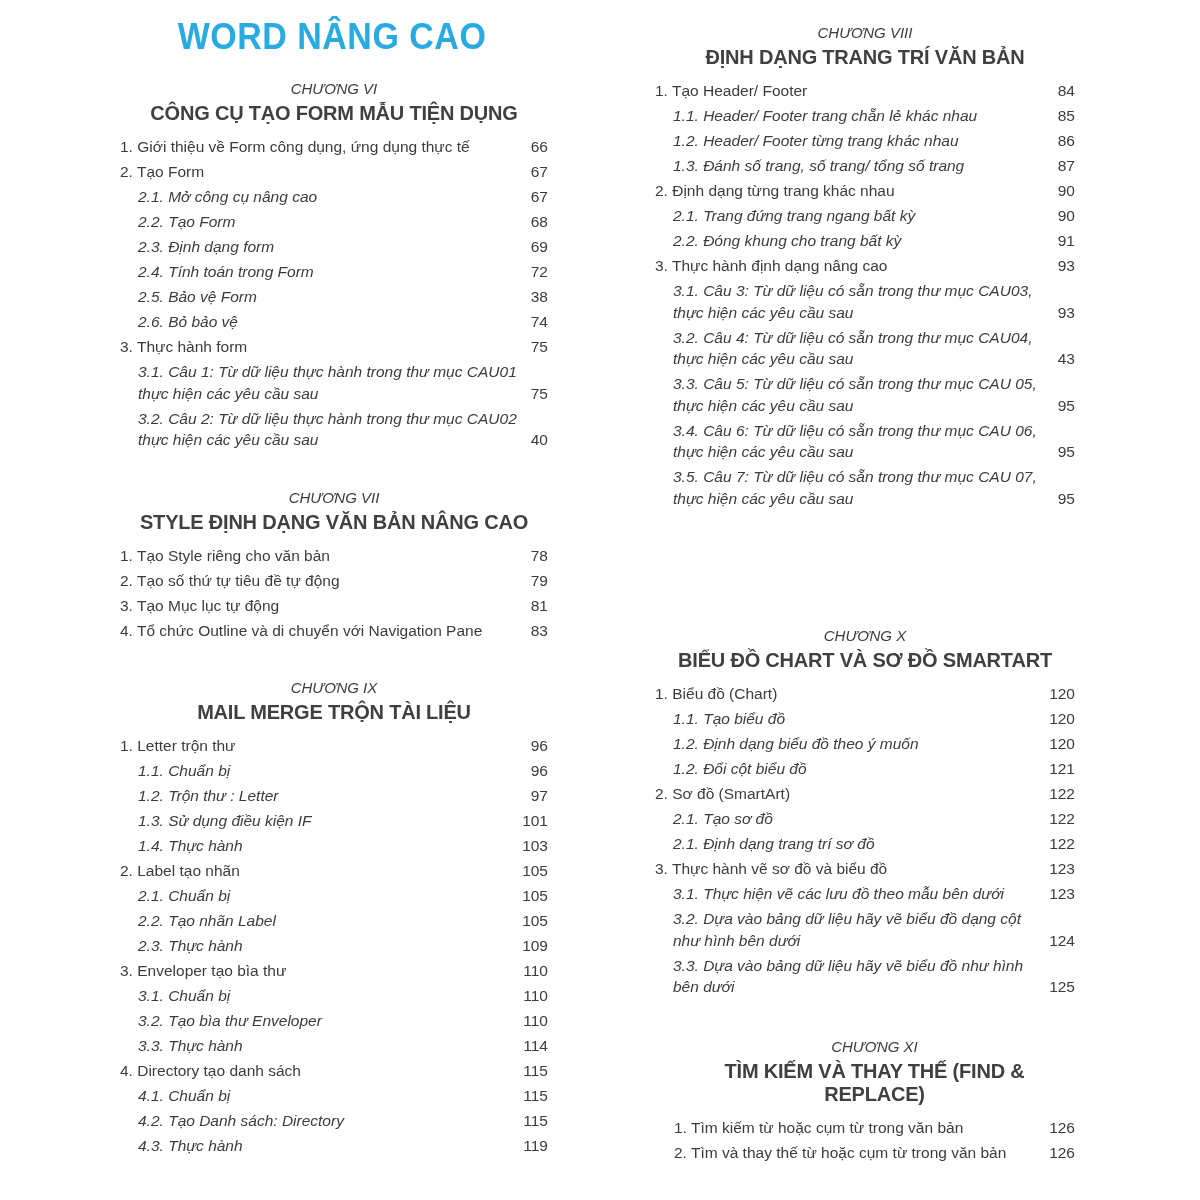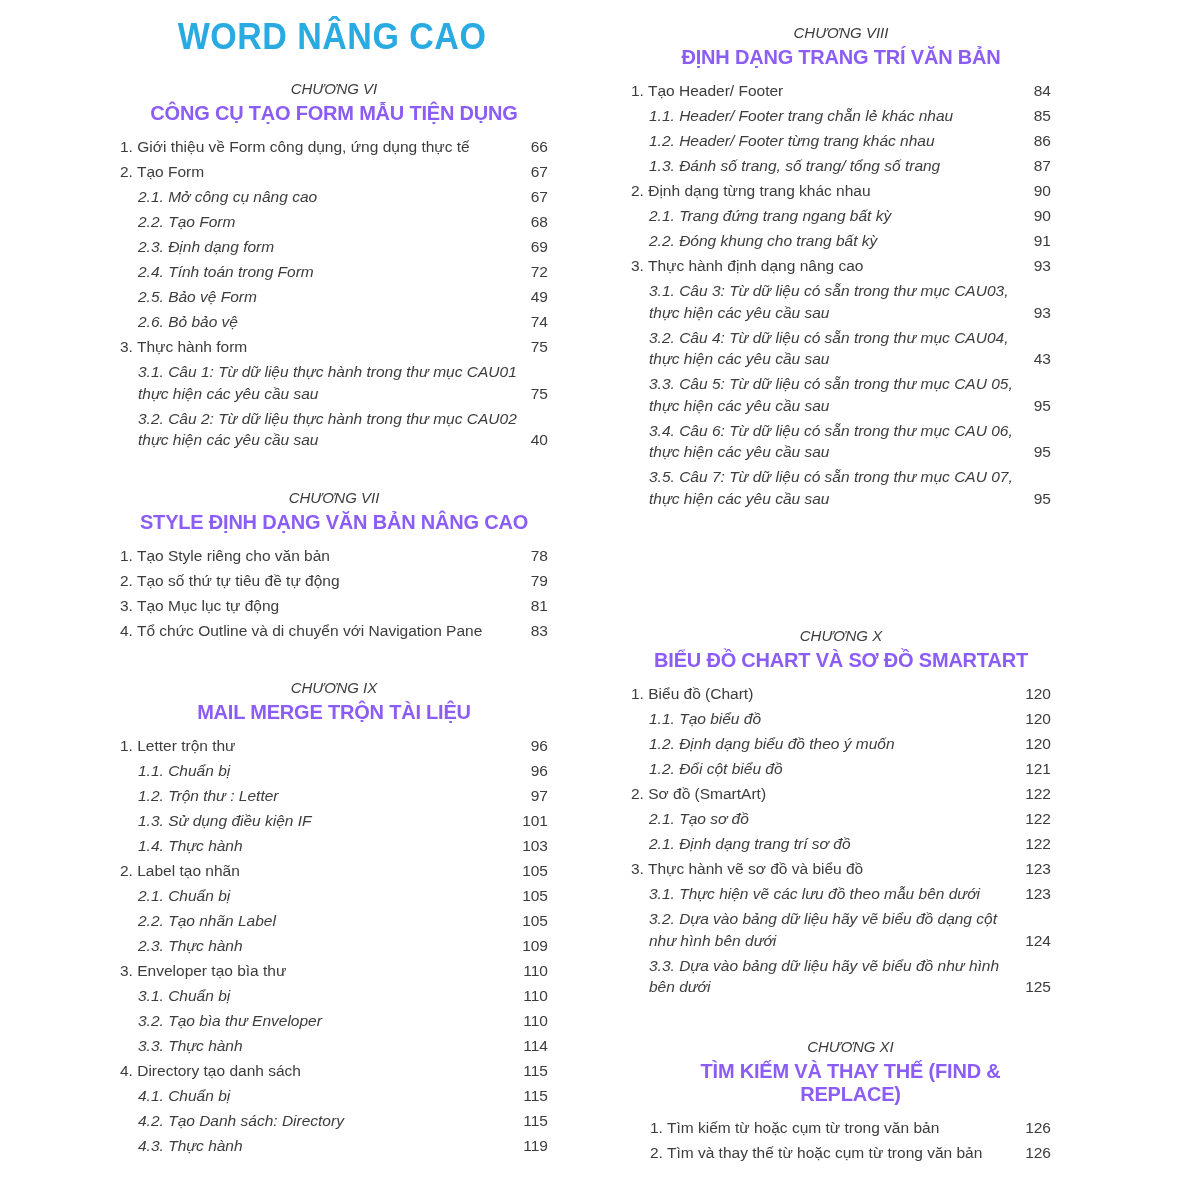--- a/index.html
+++ b/index.html
@@ -16,34 +16,34 @@
     position:absolute;top:16px;left:118px;width:428px;
     margin:0;text-align:center;
     font-size:34px;font-weight:800;letter-spacing:0.5px;
     color:#29abe2;
     transform:scaleY(1.08);
     transform-origin:top center;
   }
 
   .col{position:absolute;}
   .col-left{left:120px;top:80px;width:428px;}
-  .col-right{left:631px;top:24px;width:420px;}
+  .col-right{left:655px;top:24px;width:420px;}
 
   .chapter{margin:0;}
   .col-left .chapter + .chapter{margin-top:38px;}
   .col-right .chapter:nth-child(2){margin-top:118px;}
   .col-right .chapter:nth-child(3){margin-top:40px;margin-left:19px;}
 
   .chapter-label{
     text-align:center;font-style:italic;font-size:15px;
     color:#3c3c3c;margin:0 0 5px 0;
   }
   .chapter-title{
     text-align:center;font-size:20px;font-weight:bold;
-    color:#8b5cf6;margin:0 0 11px 0;letter-spacing:-0.2px;
+    color:#404040;margin:0 0 11px 0;letter-spacing:-0.2px;
   }
 
   .entries{display:block;}
   .entry{
     display:flex;justify-content:space-between;align-items:flex-end;
     font-size:15.5px;line-height:21.5px;
     margin-bottom:3.5px;
   }
   .entry-text{white-space:pre-line;}
   .entry.level-2 .entry-text{padding-left:18px;font-style:italic;}
@@ -79,21 +79,21 @@
           <div class="entry level-2">
             <span class="entry-text">2.3. Định dạng form</span>
             <span class="entry-page">69</span>
           </div>
           <div class="entry level-2">
             <span class="entry-text">2.4. Tính toán trong Form</span>
             <span class="entry-page">72</span>
           </div>
           <div class="entry level-2">
             <span class="entry-text">2.5. Bảo vệ Form</span>
-            <span class="entry-page">49</span>
+            <span class="entry-page">38</span>
           </div>
           <div class="entry level-2">
             <span class="entry-text">2.6. Bỏ bảo vệ</span>
             <span class="entry-page">74</span>
           </div>
           <div class="entry level-1">
             <span class="entry-text">3. Thực hành form</span>
             <span class="entry-page">75</span>
           </div>
           <div class="entry level-2">

